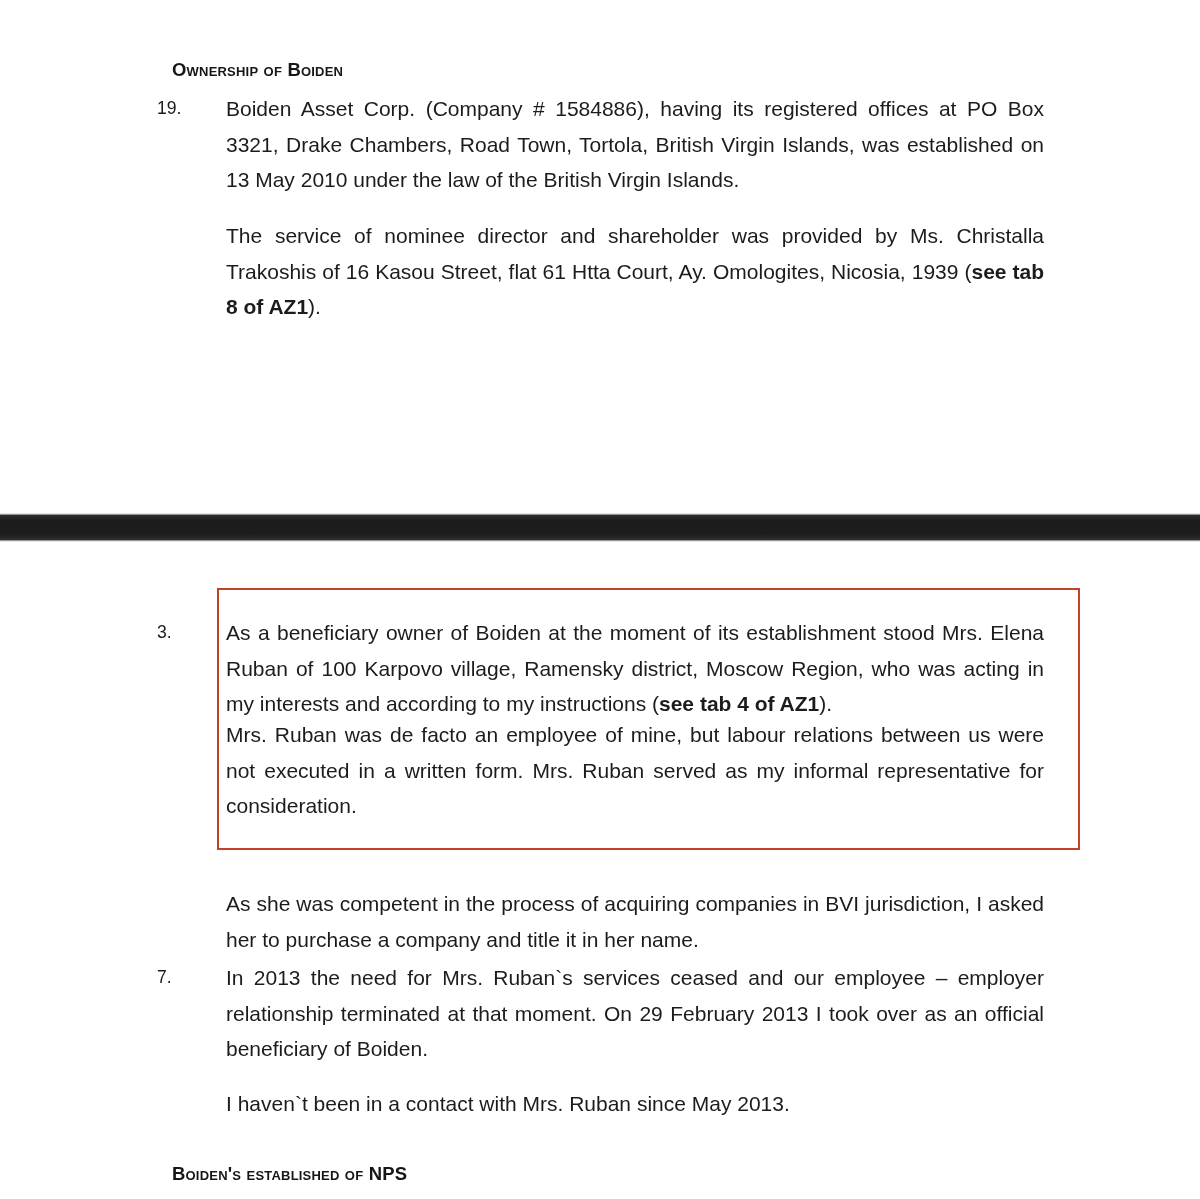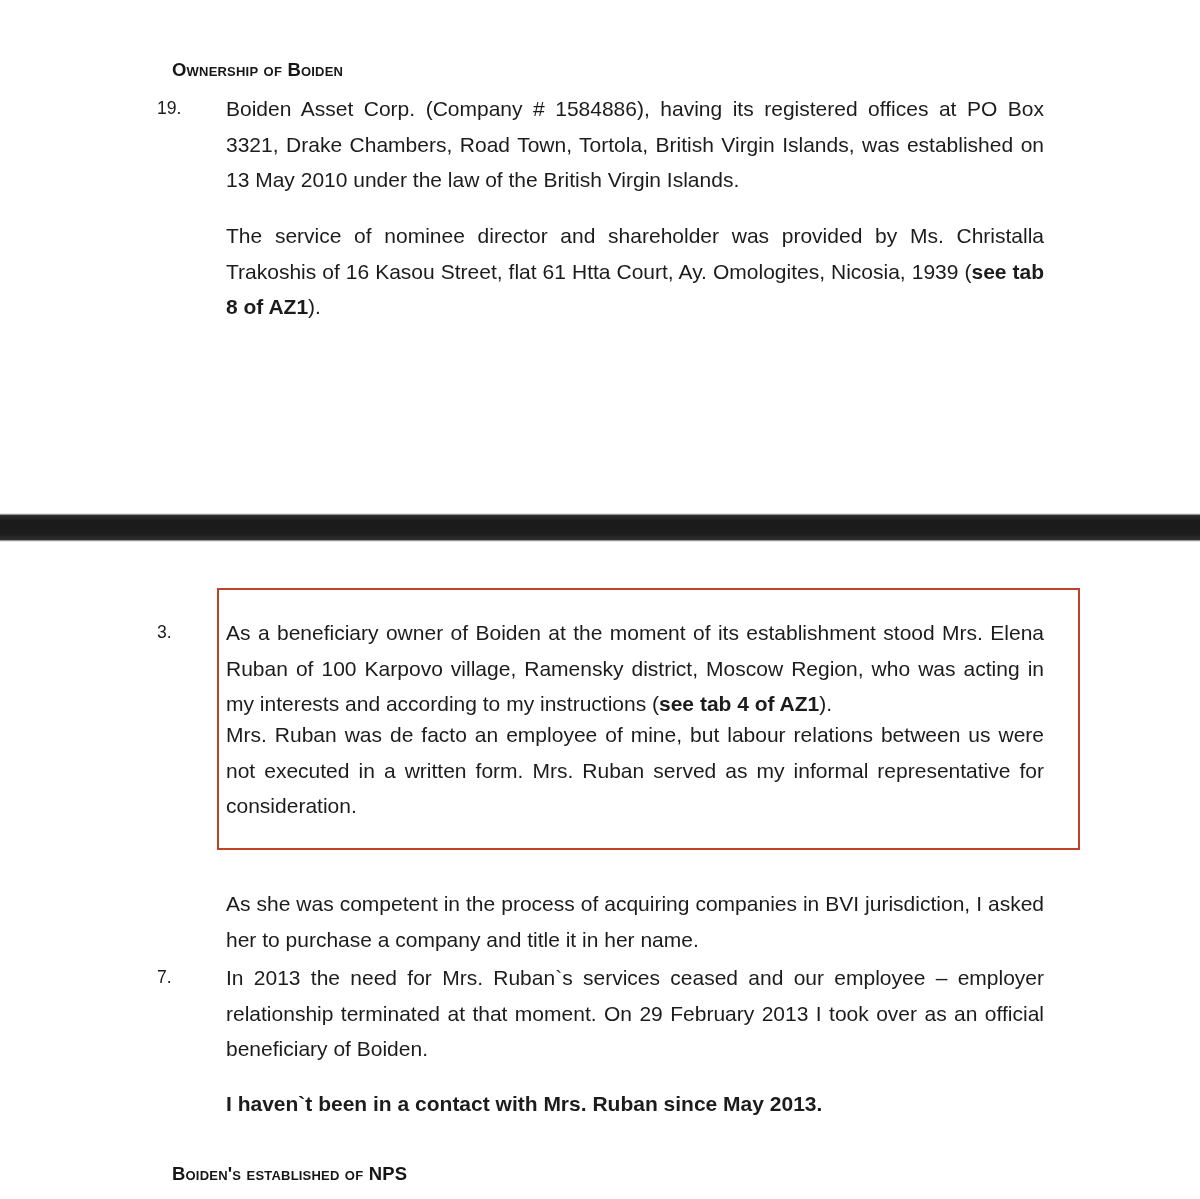--- a/index.html
+++ b/index.html
@@ -107,20 +107,20 @@
   <div class="para" style="top:869px;margin-top:17px;">
     <span class="num"></span>
     <div class="ptext"><span>As she was competent in the process of acquiring companies in BVI jurisdiction, I asked her to purchase a company and title it in her name.</span></div>
   </div>
 
   <div class="para" style="top:960px;">
     <span class="num">7.</span>
     <div class="ptext"><span>In 2013 the need for Mrs. Ruban`s services ceased and our employee – employer relationship terminated at that moment. On 29 February 2013 I took over as an official beneficiary of Boiden.</span></div>
   </div>
 
-  <div class="para" style="top:1086px;font-weight:bold;">
+  <div class="para" style="top:1086px;">
     <span class="num"></span>
     <div class="ptext"><span>I haven`t been in a contact with Mrs. Ruban since May 2013.</span></div>
   </div>
 
   <h2 class="sec-heading" style="top:1148px;">Boiden's established of NPS</h2>
 
 </div>
 
 </body></html>

